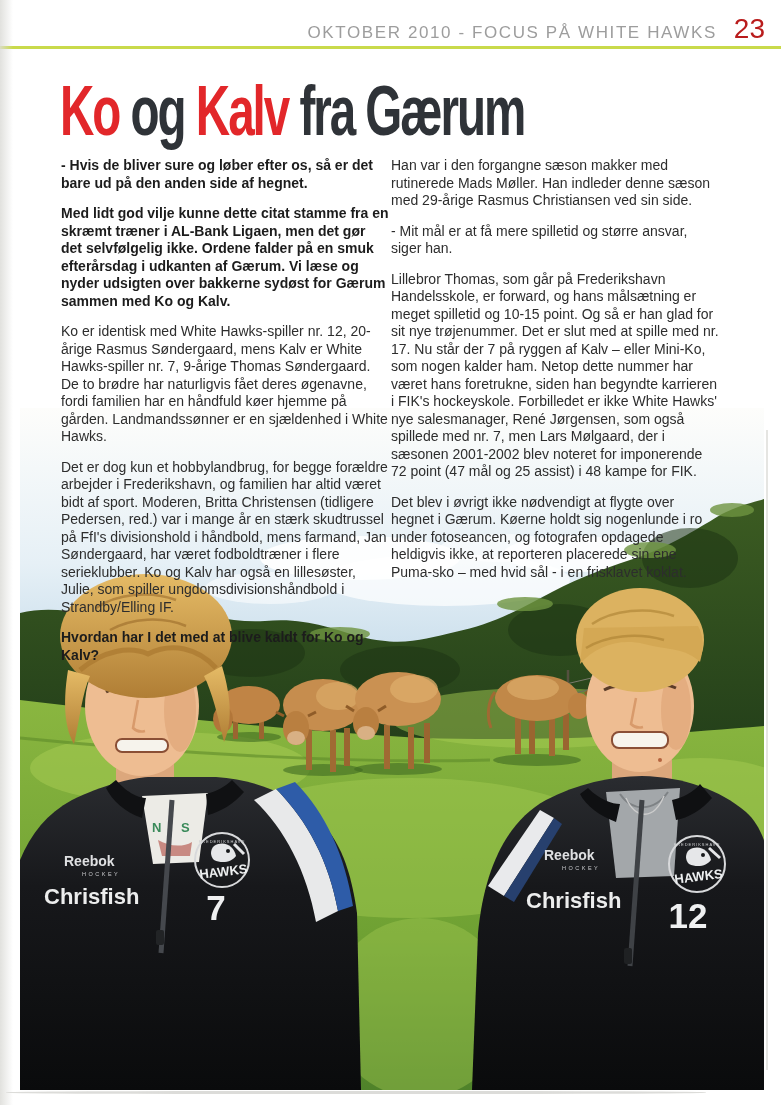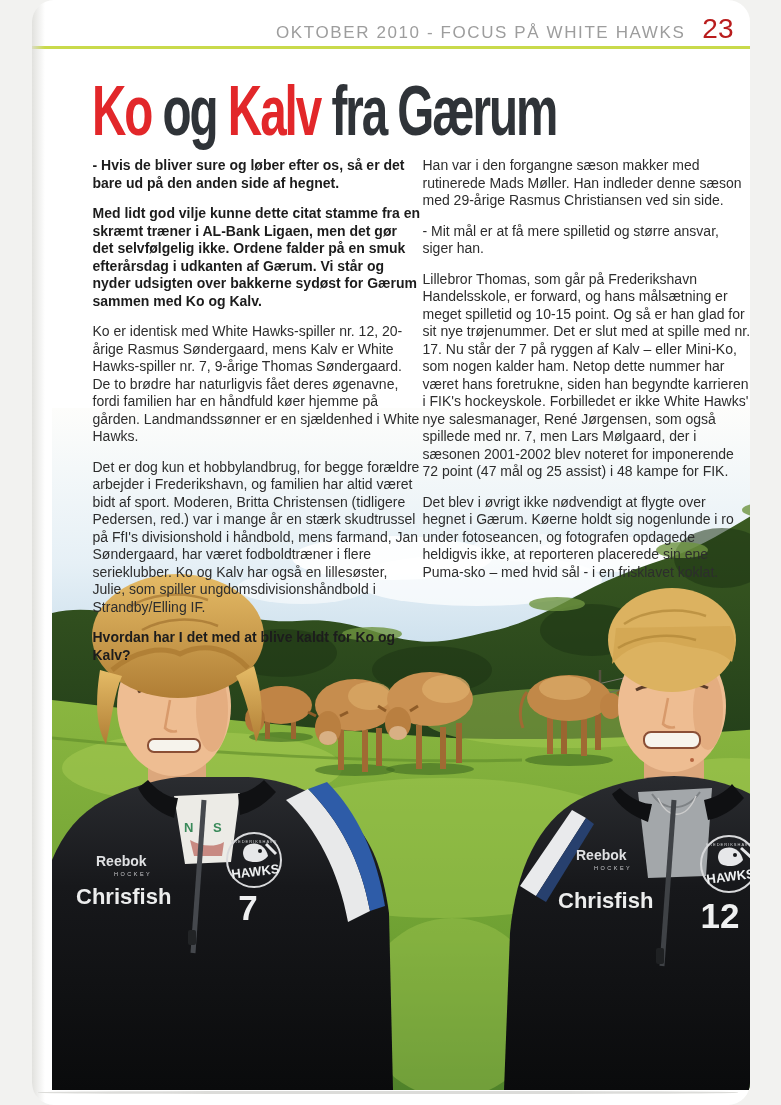--- a/index.html
+++ b/index.html
@@ -1,18 +1,18 @@
 <!DOCTYPE html>
 <html><head>
 <meta charset="utf-8">
 <style>
   html,body{margin:0;padding:0;background:#f2f2f0;}
   .page{
-    position:relative;width:718px;height:1105px;background:#ffffff;
-    overflow:hidden;font-family:"Liberation Sans",sans-serif;margin:0 auto;border-radius:22px;
+    position:relative;width:781px;height:1105px;background:#ffffff;
+    overflow:hidden;font-family:"Liberation Sans",sans-serif;margin:0 auto;
   }
   
   .mag-header{position:absolute;top:13px;right:16px;display:flex;align-items:baseline;gap:17px;z-index:4;}
   .issue{font-size:17px;color:#9d9d9d;letter-spacing:1.6px;}
   .pagenum{font-size:28px;color:#b91c1c;}
   .rule{position:absolute;top:46px;left:0;width:781px;height:3px;background:#c9da4b;z-index:4;}
   
   .title{
     position:absolute;top:76px;left:60px;margin:0;white-space:nowrap;
     font-size:70px;font-weight:700;letter-spacing:-3px;line-height:1;
@@ -43,21 +43,21 @@
   <div class="mag-header">
     <span class="issue">OKTOBER 2010 - FOCUS PÅ WHITE HAWKS</span>
     <span class="pagenum">23</span>
   </div>
   <div class="rule"></div>
 
   <h1 class="title"><span class="red">Ko</span><span class="dk"> og </span><span class="red">Kalv</span><span class="dk"> fra Gærum</span></h1>
 
   <div class="col col-left">
     <p class="para bold">- Hvis de bliver sure og løber efter os, så er det bare ud på den anden side af hegnet.</p>
-    <p class="para bold">Med lidt god vilje kunne dette citat stamme fra en skræmt træner i AL-Bank Ligaen, men det gør det selvfølgelig ikke. Ordene falder på en smuk efterårsdag i udkanten af Gærum. Vi står og nyder udsigten over bakkerne sydøst for Gærum sammen med Ko og Kalv.</p>
+    <p class="para bold">Med lidt god vilje kunne dette citat stamme fra en skræmt træner i AL-Bank Ligaen, men det gør det selvfølgelig ikke. Ordene falder på en smuk efterårsdag i udkanten af Gærum. Vi læse og nyder udsigten over bakkerne sydøst for Gærum sammen med Ko og Kalv.</p>
     <p class="para">Ko er identisk med White Hawks-spiller nr. 12, 20-årige Rasmus Søndergaard, mens Kalv er White Hawks-spiller nr. 7, 9-årige Thomas Søndergaard. De to brødre har naturligvis fået deres øgenavne, fordi familien har en håndfuld køer hjemme på gården. Landmandssønner er en sjældenhed i White Hawks.</p>
     <p class="para">Det er dog kun et hobbylandbrug, for begge forældre arbejder i Frederikshavn, og familien har altid været bidt af sport. Moderen, Britta Christensen (tidligere Pedersen, red.) var i mange år en stærk skudtrussel på FfI's divisionshold i håndbold, mens farmand, Jan Søndergaard, har været fodboldtræner i flere serieklubber. Ko og Kalv har også en lillesøster, Julie, som spiller ungdomsdivisionshåndbold i Strandby/Elling IF.</p>
     <p class="para bold tight">Hvordan har I det med at blive kaldt for Ko og Kalv?</p>
   </div>
 
   <div class="col col-right">
     <p class="para">Han var i den forgangne sæson makker med rutinerede Mads Møller. Han indleder denne sæson med 29-årige Rasmus Christiansen ved sin side.</p>
     <p class="para">- Mit mål er at få mere spilletid og større ansvar, siger han.</p>
     <p class="para">Lillebror Thomas, som går på Frederikshavn Handelsskole, er forward, og hans målsætning er meget spilletid og 10-15 point. Og så er han glad for sit nye trøjenummer. Det er slut med at spille med nr. 17. Nu står der 7 på ryggen af Kalv – eller Mini-Ko, som nogen kalder ham. Netop dette nummer har været hans foretrukne, siden han begyndte karrieren i FIK's hockeyskole. Forbilledet er ikke White Hawks' nye salesmanager, René Jørgensen, som også spillede med nr. 7, men Lars Mølgaard, der i sæsonen 2001-2002 blev noteret for imponerende 72 point (47 mål og 25 assist) i 48 kampe for FIK.</p>
     <p class="para">Det blev i øvrigt ikke nødvendigt at flygte over hegnet i Gærum. Køerne holdt sig nogenlunde i ro under fotoseancen, og fotografen opdagede heldigvis ikke, at reporteren placerede sin ene Puma-sko – med hvid sål - i en frisklavet koklat.</p>

